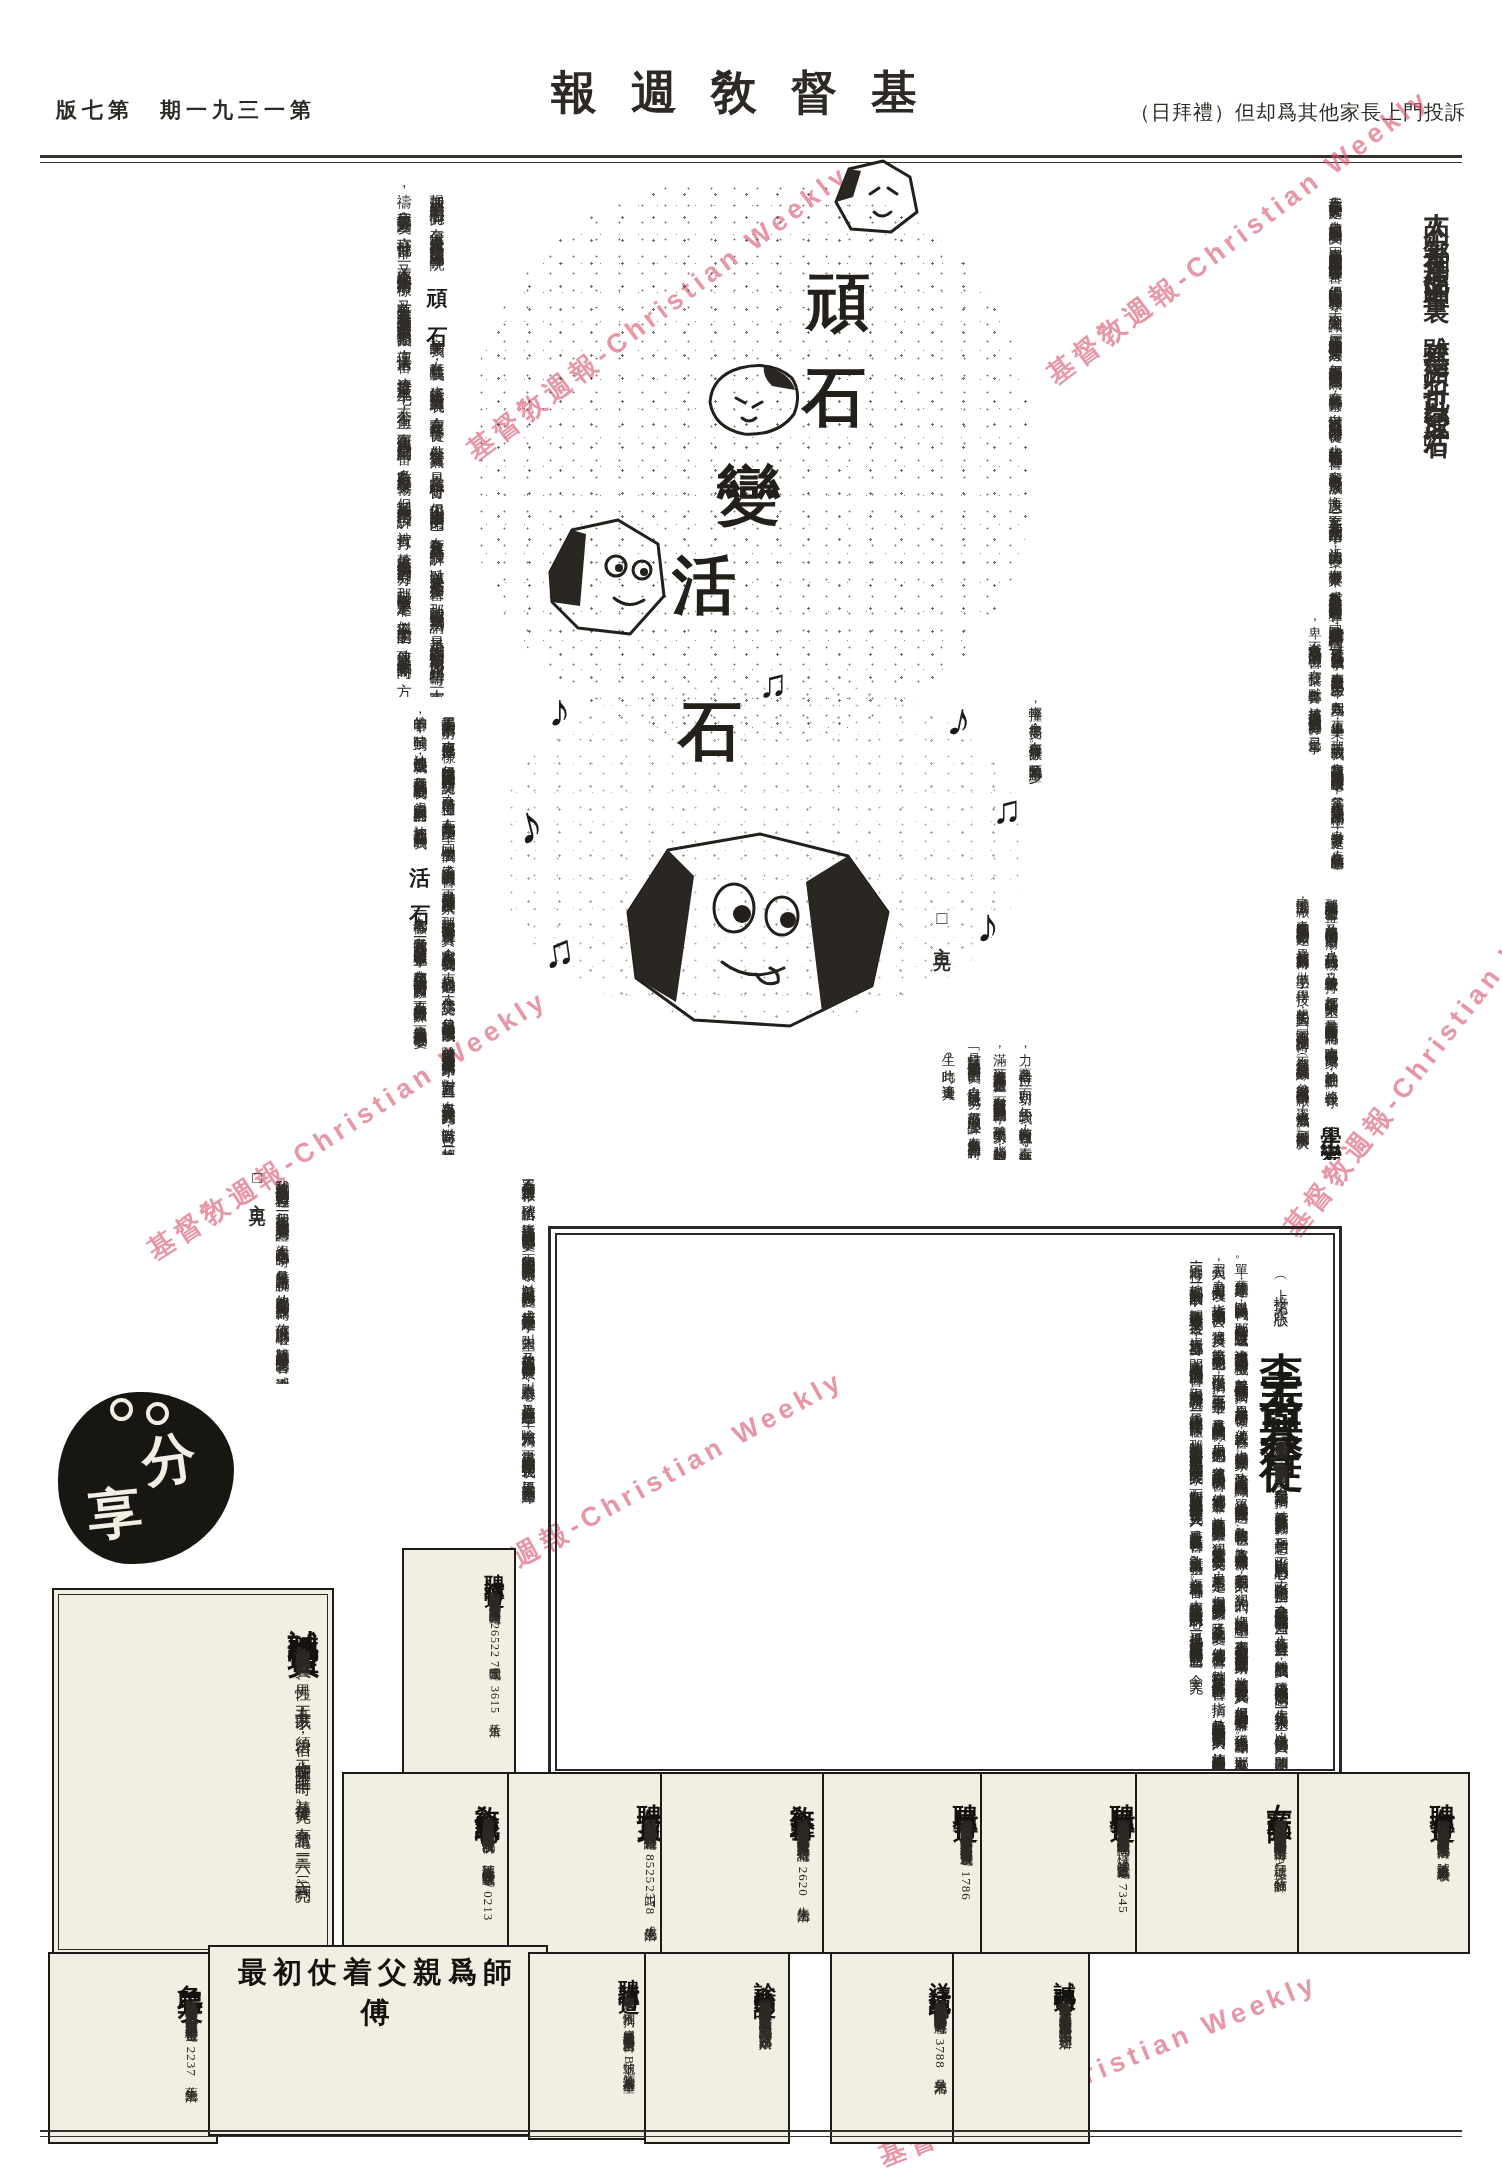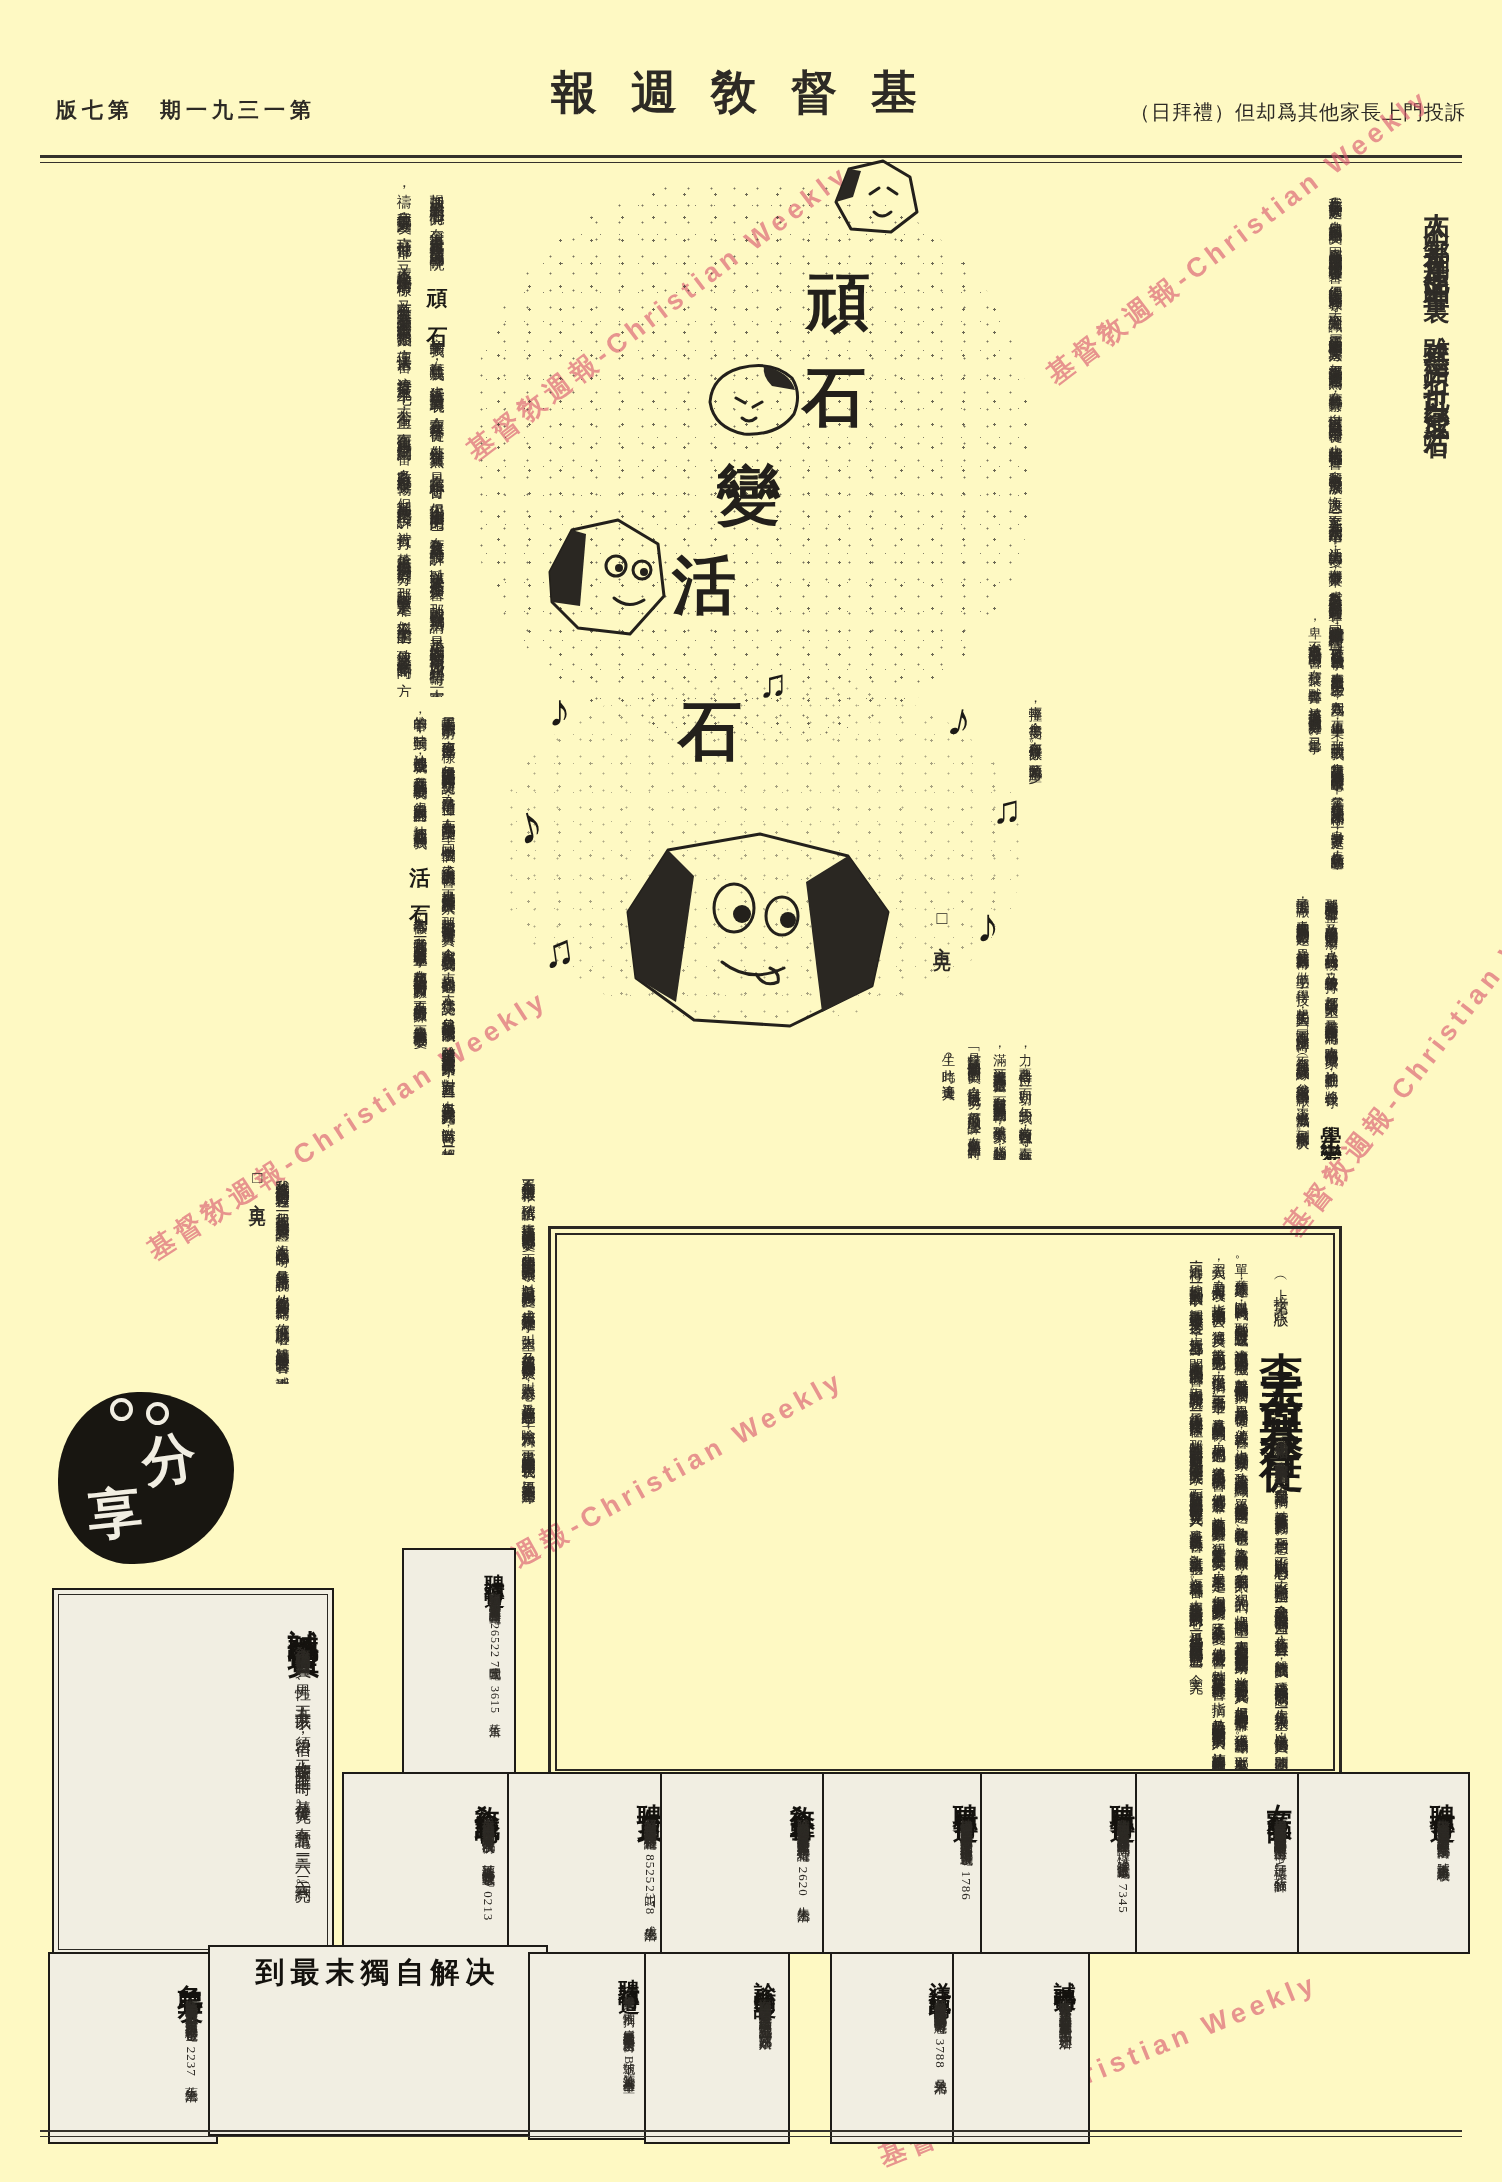--- a/index.html
+++ b/index.html
@@ -1,16 +1,16 @@
 <!DOCTYPE html>
 <html><head>
 <meta charset="utf-8">
 <style>
   html,body{margin:0;padding:0;background:#d8d4c8;}
-  #page{position:relative;width:1502px;height:2182px;background:#fef9c3;overflow:hidden;
+  #page{position:relative;width:1502px;height:2182px;background:#ffffff;overflow:hidden;
         font-family:"Liberation Serif","DejaVu Serif",serif;color:#2d2a25;}
   .abs{position:absolute;}
   
   .v{writing-mode:vertical-rl;text-orientation:mixed;text-align:justify;overflow:hidden;
      line-height:1.66;font-size:14px;letter-spacing:1px;}
   .sec{font-size:21px;font-weight:700;letter-spacing:9px;margin:10px 5px 6px 5px;color:#1d1b17;}
   .sig{font-size:17px;font-weight:600;letter-spacing:4px;margin-right:6px;}
   
   #pageinfo{left:56px;top:96px;font-size:21px;letter-spacing:5px;font-weight:600;}
   #masthead{left:50%;top:62px;transform:translateX(-50%);font-size:46px;font-weight:700;
@@ -204,21 +204,21 @@
   <div class="abs adv" style="left:1297px;top:1772px;width:153px;height:158px;">
     <span class="t">聘女傳道</span>
     <span class="b">中華宣道會大坑東堂聘女傳道神學畢業請繕履歷近照寄九龍棠蔭街23號執事會人事組收</span>
   </div>
 
   <div class="abs adv" style="left:48px;top:1952px;width:150px;height:168px;">
     <span class="t">急聘工友</span>
     <span class="b">九龍區敎會聘男工友四十五歲以下月薪由三千六百元起另免供款公積金電369 2237蘇先生洽</span>
   </div>
   <div class="abs advh" style="left:208px;top:1945px;width:312px;height:175px;">
-    <div class="t">到最末獨自解决</div>
+    <div class="t">最初仗着父親爲師傅</div>
   </div>
   <div class="abs adv" style="left:528px;top:1952px;width:108px;height:168px;padding:8px 5px;">
     <span class="t" style="font-size:21px;">聘請傳道</span>
     <span class="b" style="font-size:12px;">神學畢業，性別不拘，繕履歷近照函筲箕灣東大街108號地下B筲箕灣潮人生命堂。</span>
   </div>
   <div class="abs adv" style="left:644px;top:1952px;width:126px;height:168px;">
     <span class="t" style="font-size:22px;">診所助護</span>
     <span class="b">中區診所急聘全職助護中五程度五日半工作經驗不拘近地鐵站請電五二二〇〇六九陳姑娘洽</span>
   </div>
   <div class="abs adv" style="left:830px;top:1952px;width:115px;height:168px;">

